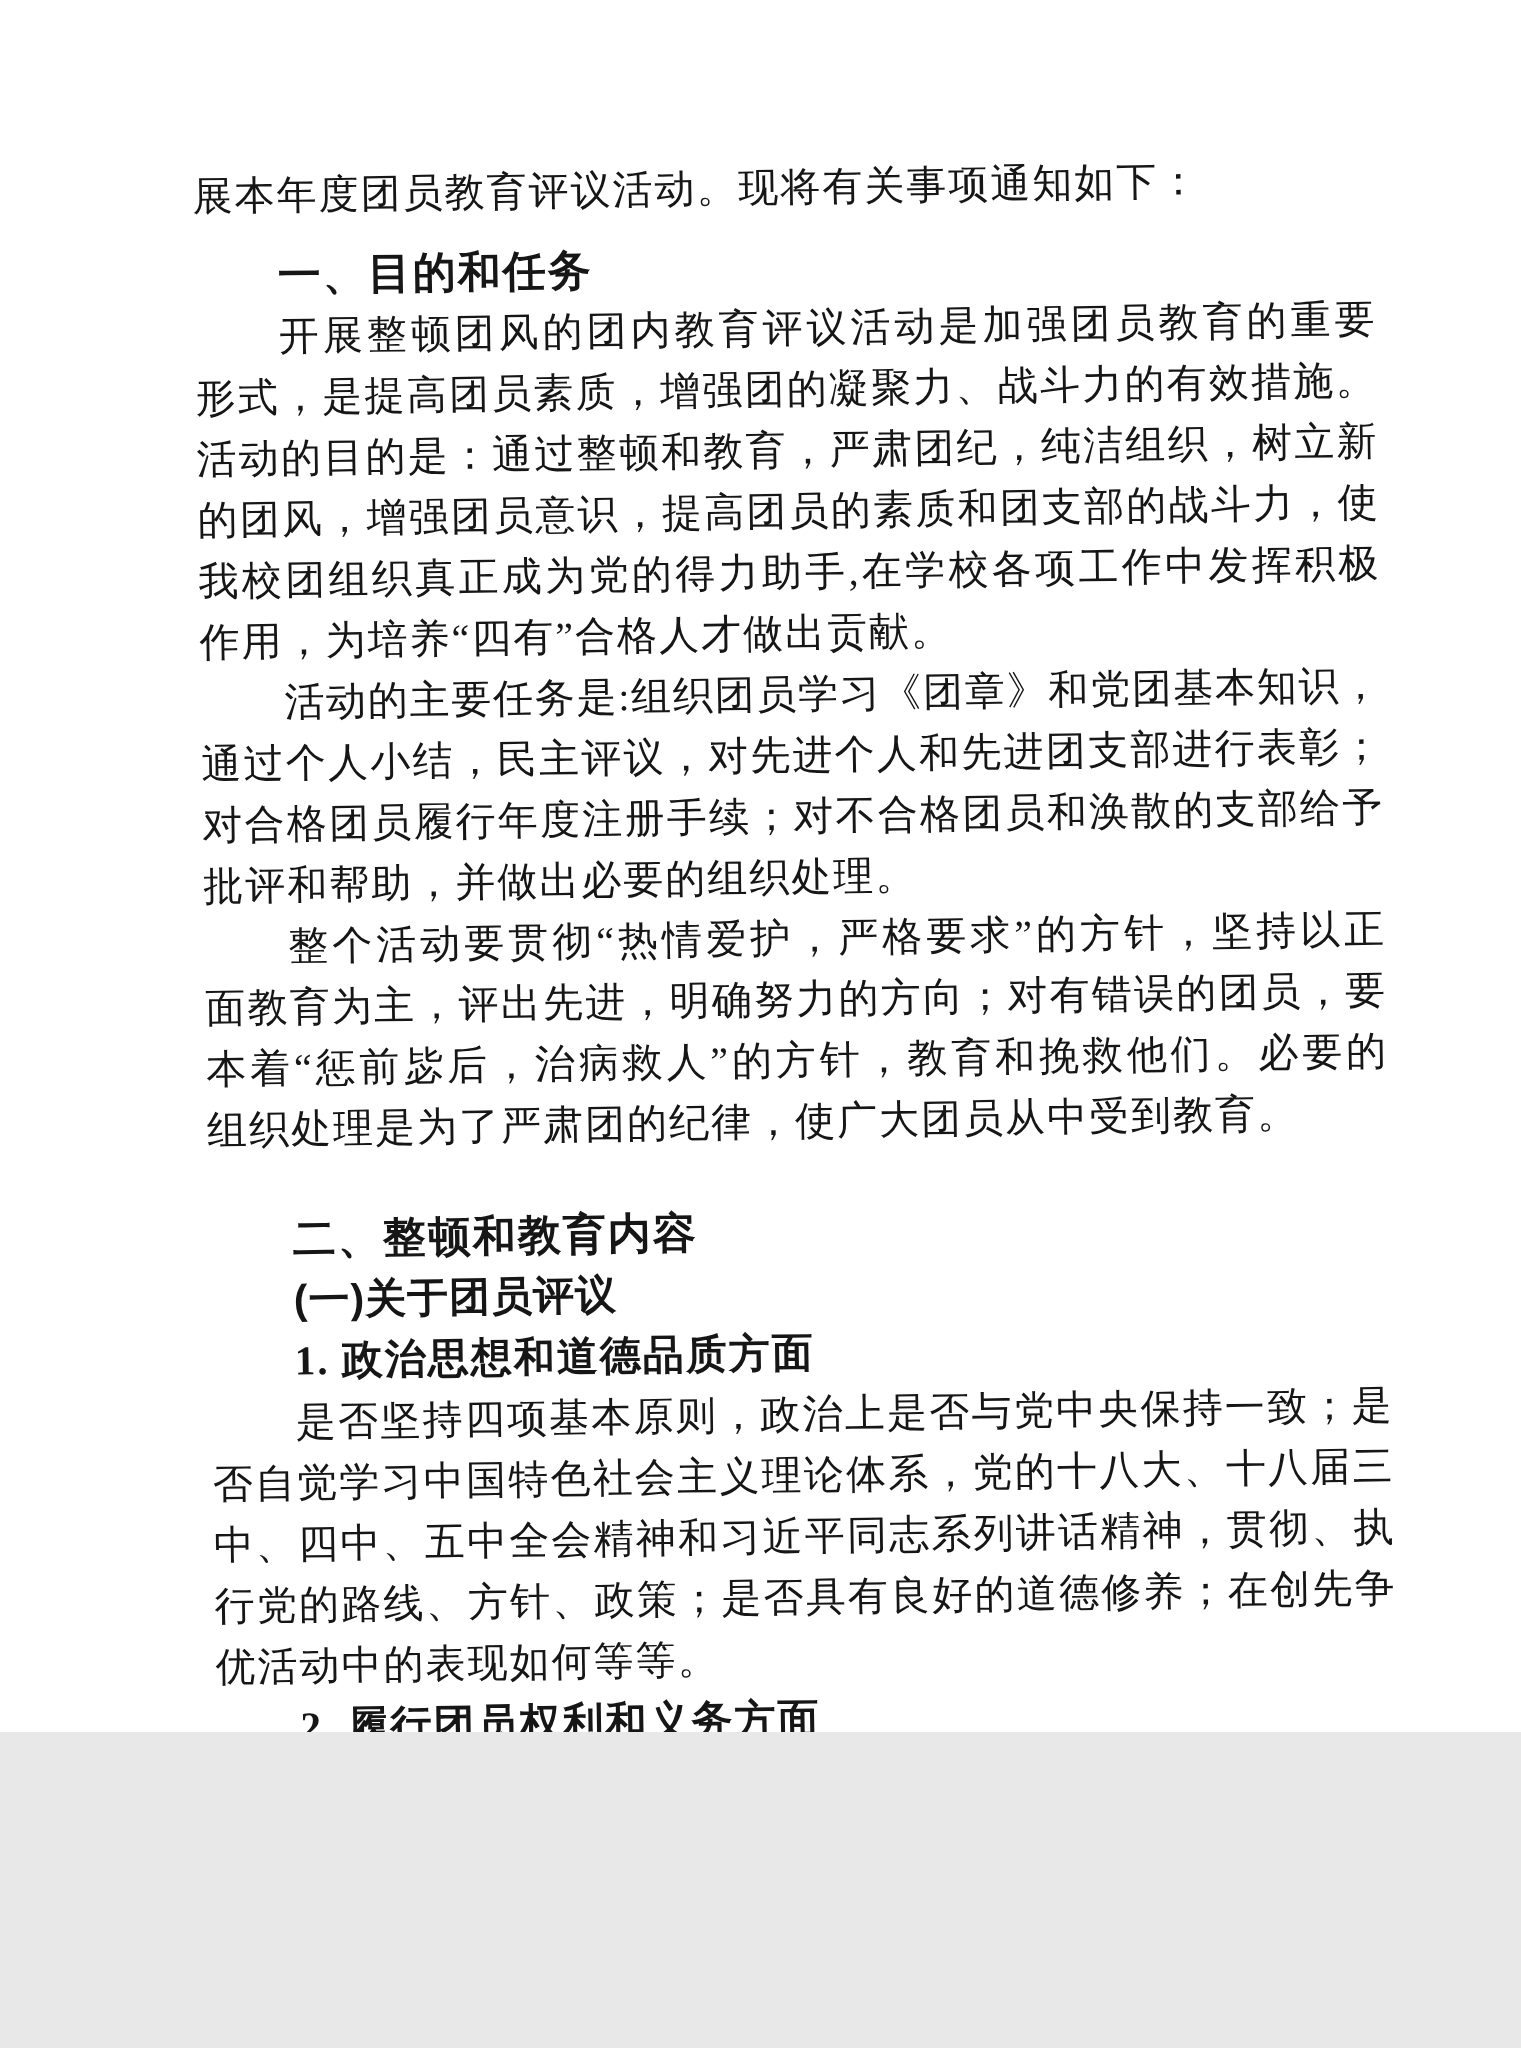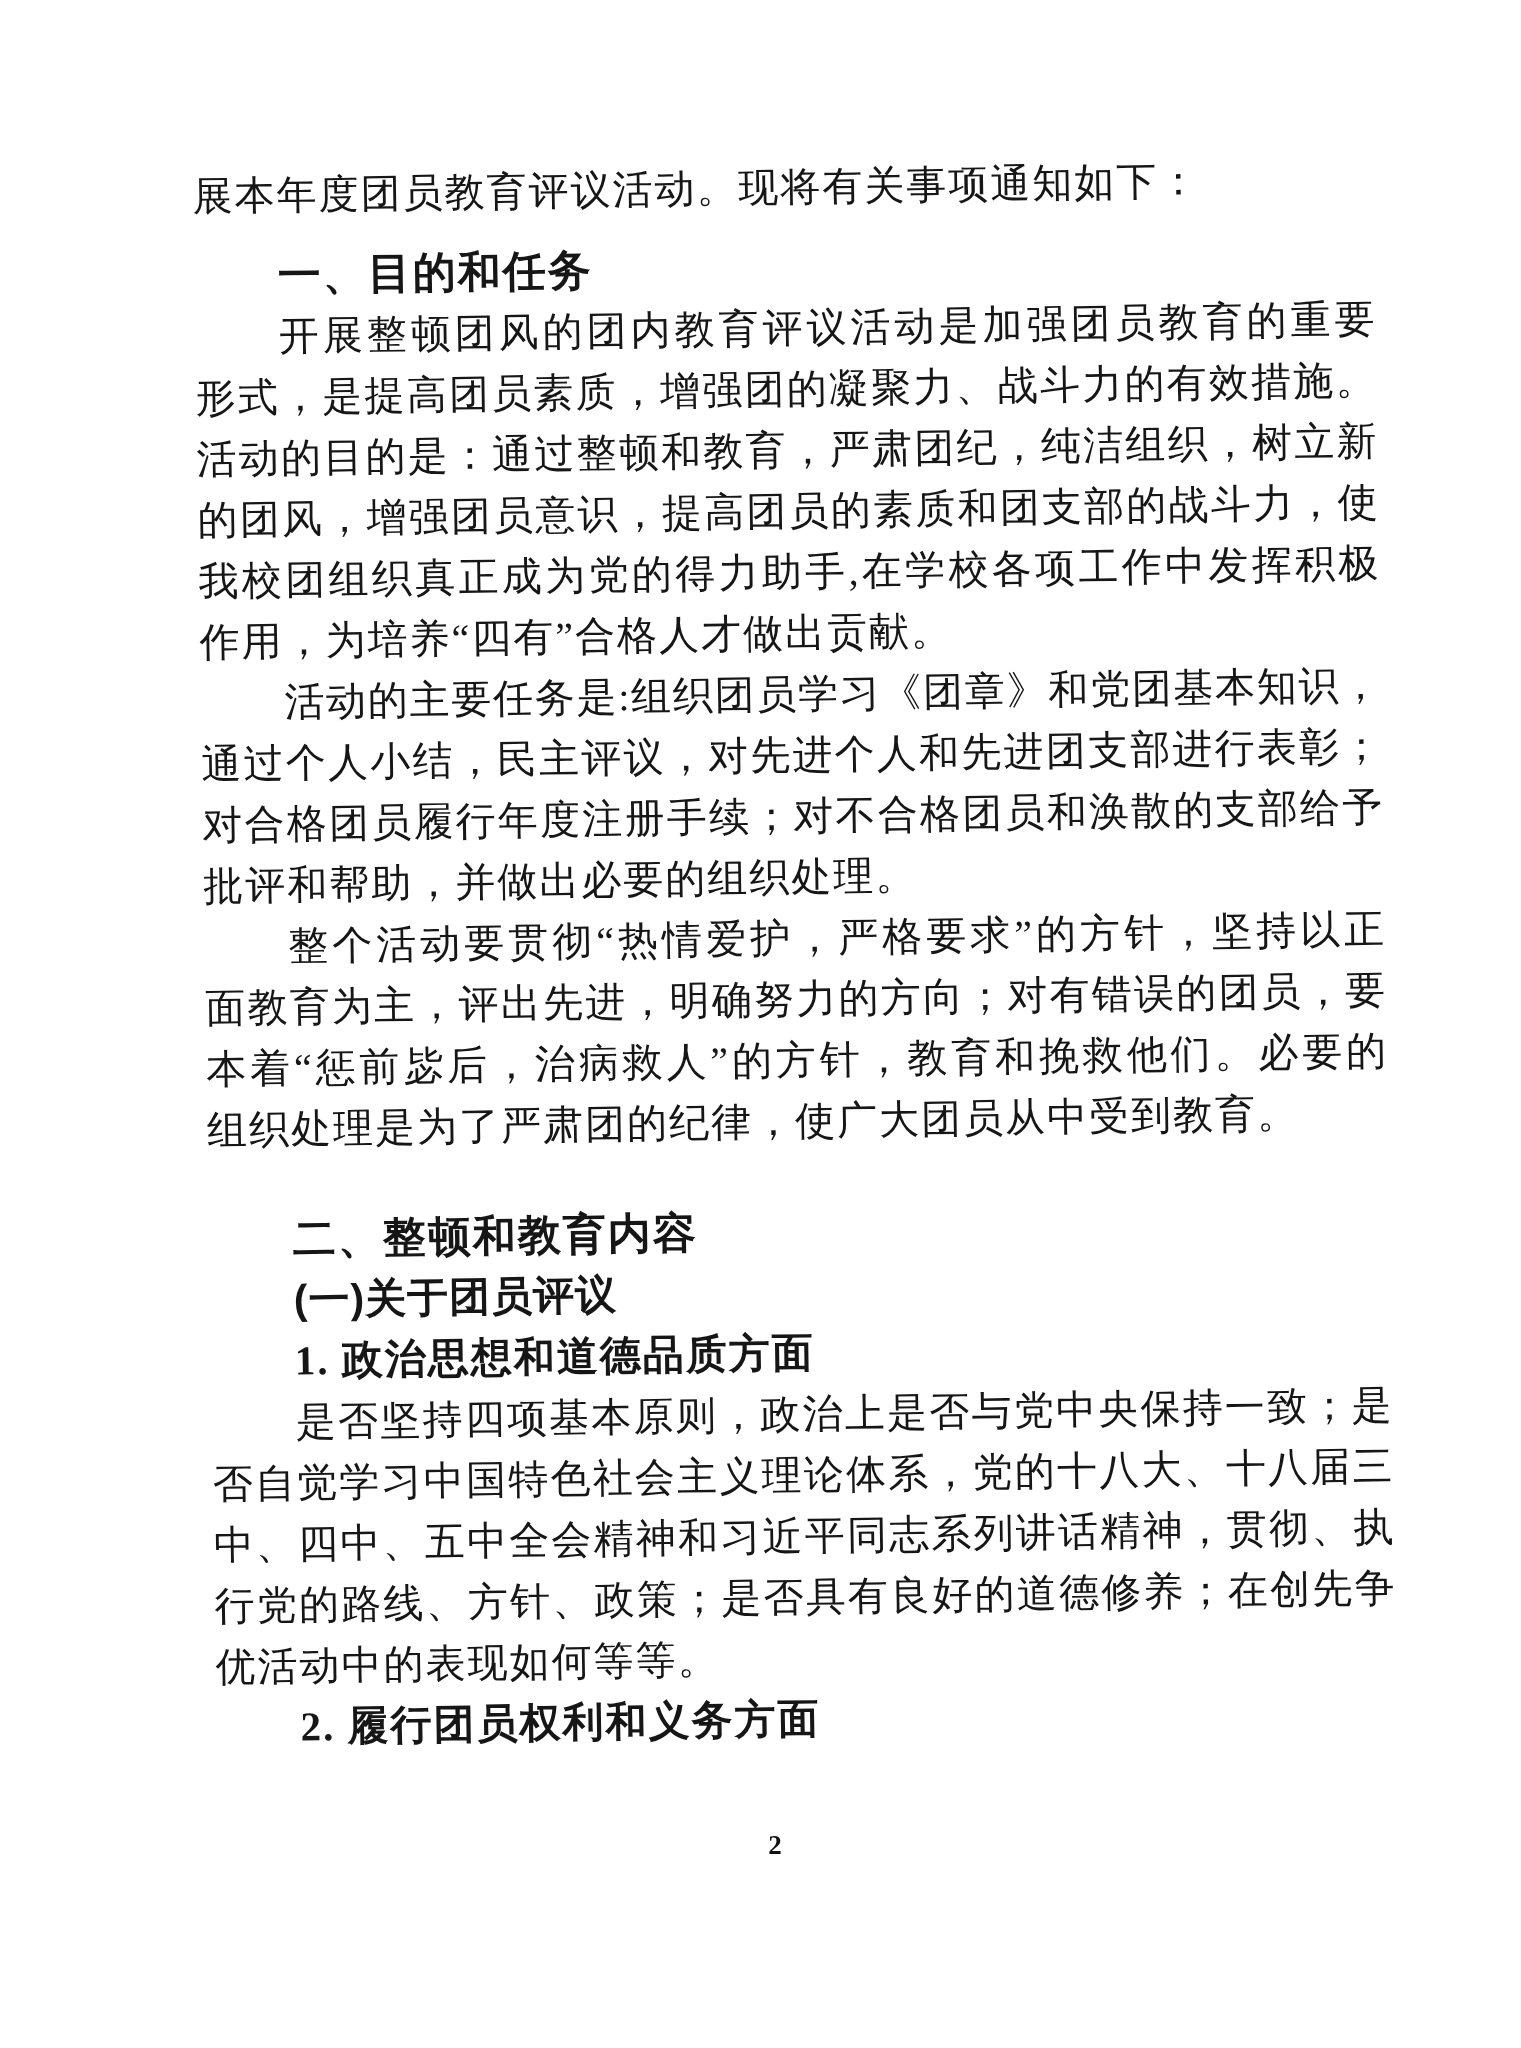--- a/index.html
+++ b/index.html
@@ -1,18 +1,18 @@
 <!DOCTYPE html>
 <html><head>
 <meta charset="utf-8">
 <style>
   html,body { margin:0; padding:0; background:#e8e8e8; }
   .page {
     position:relative;
-    width:1521px; height:2048px;
+    width:1521px; height:1732px;
     background:#ffffff;
     overflow:hidden;
     font-family:"Liberation Serif", serif;
     color:#161616;
   }
   
   .content {
     position:absolute;
     left:192px; top:166px;
     width:1180px;

